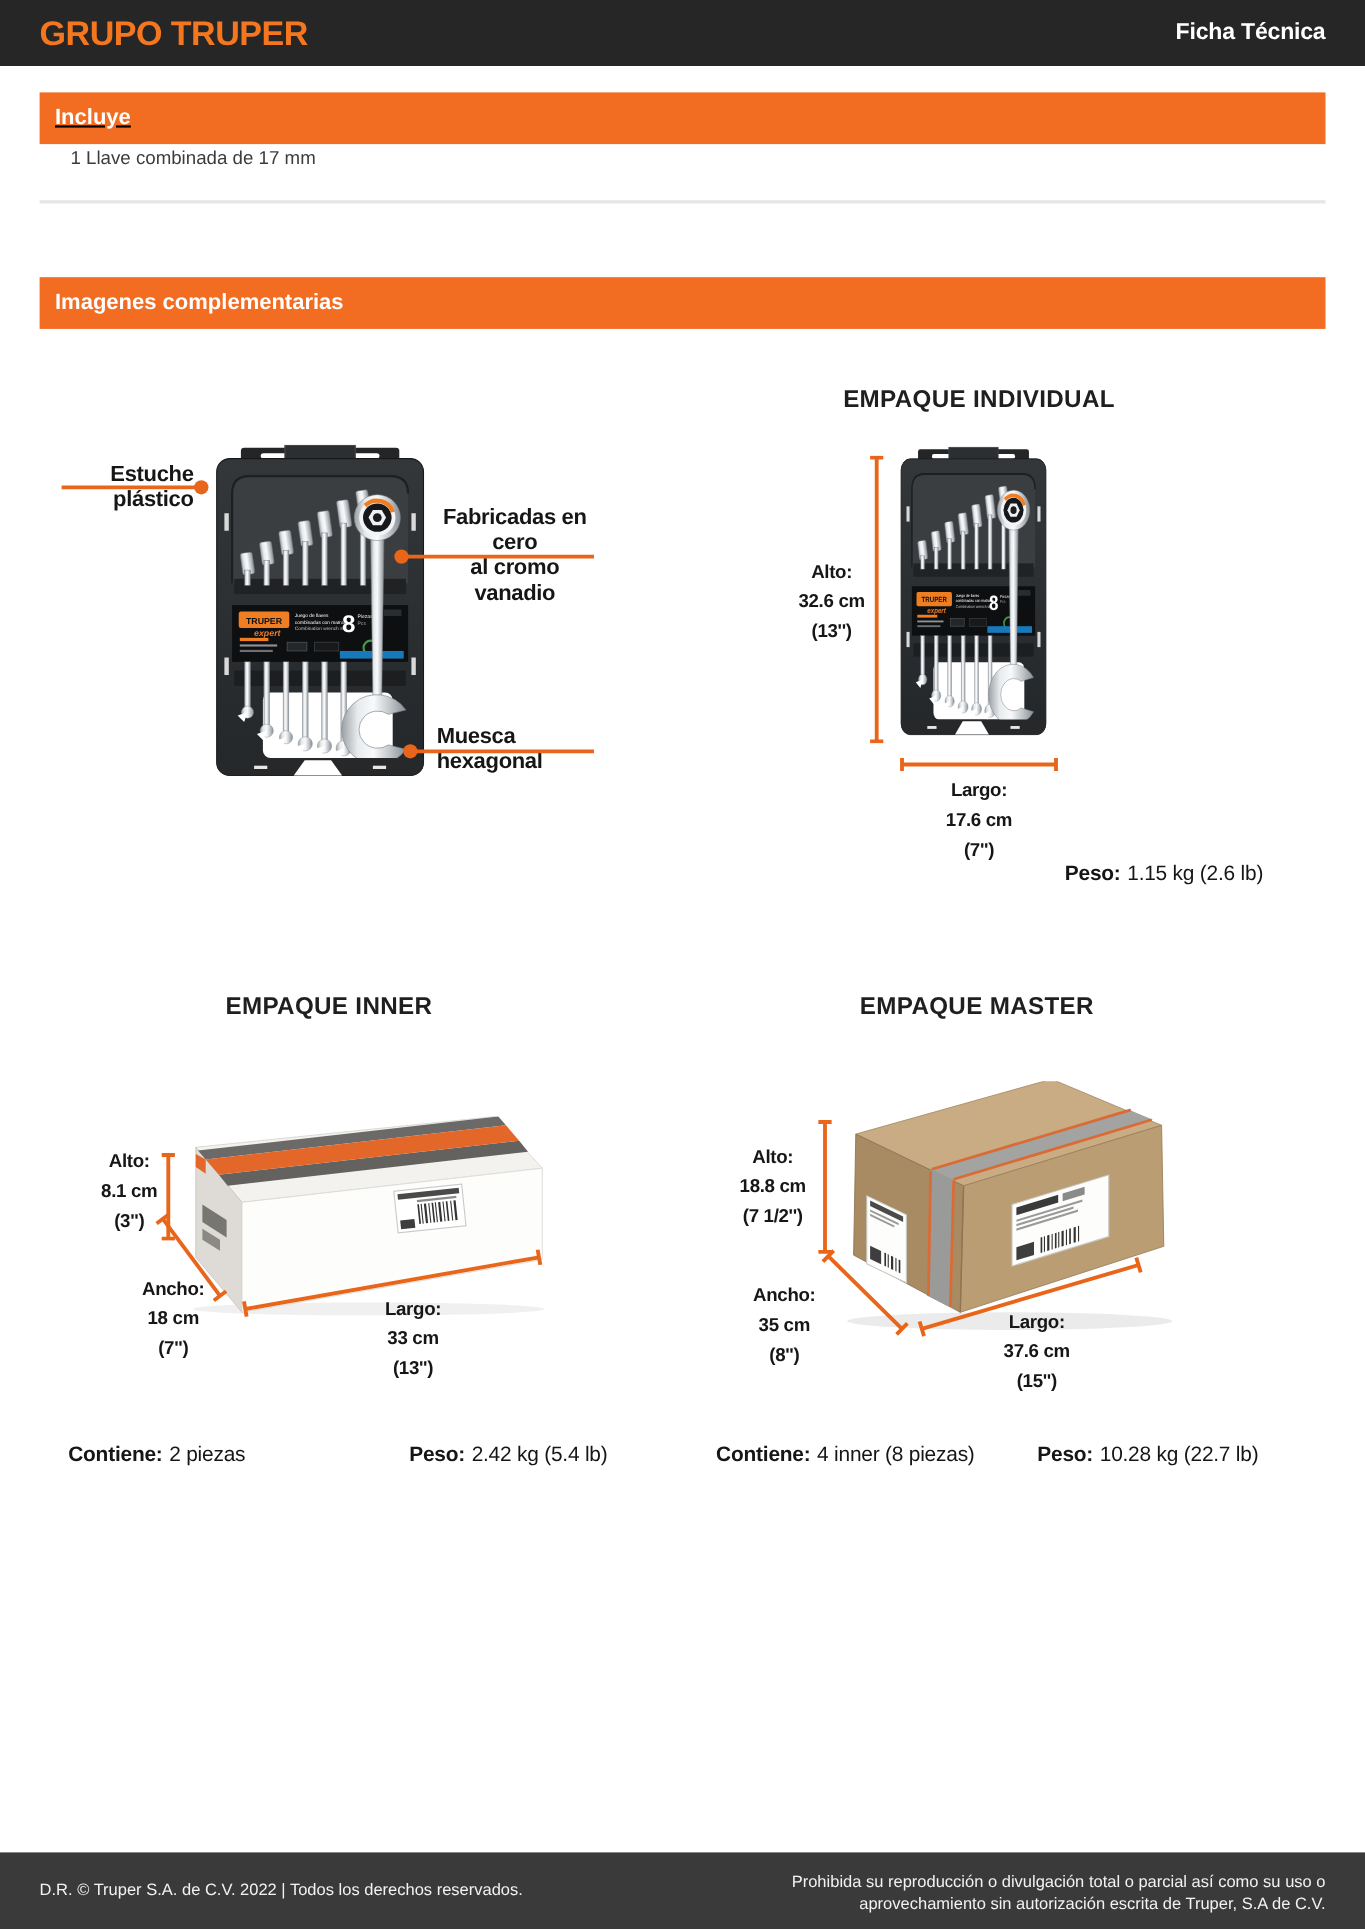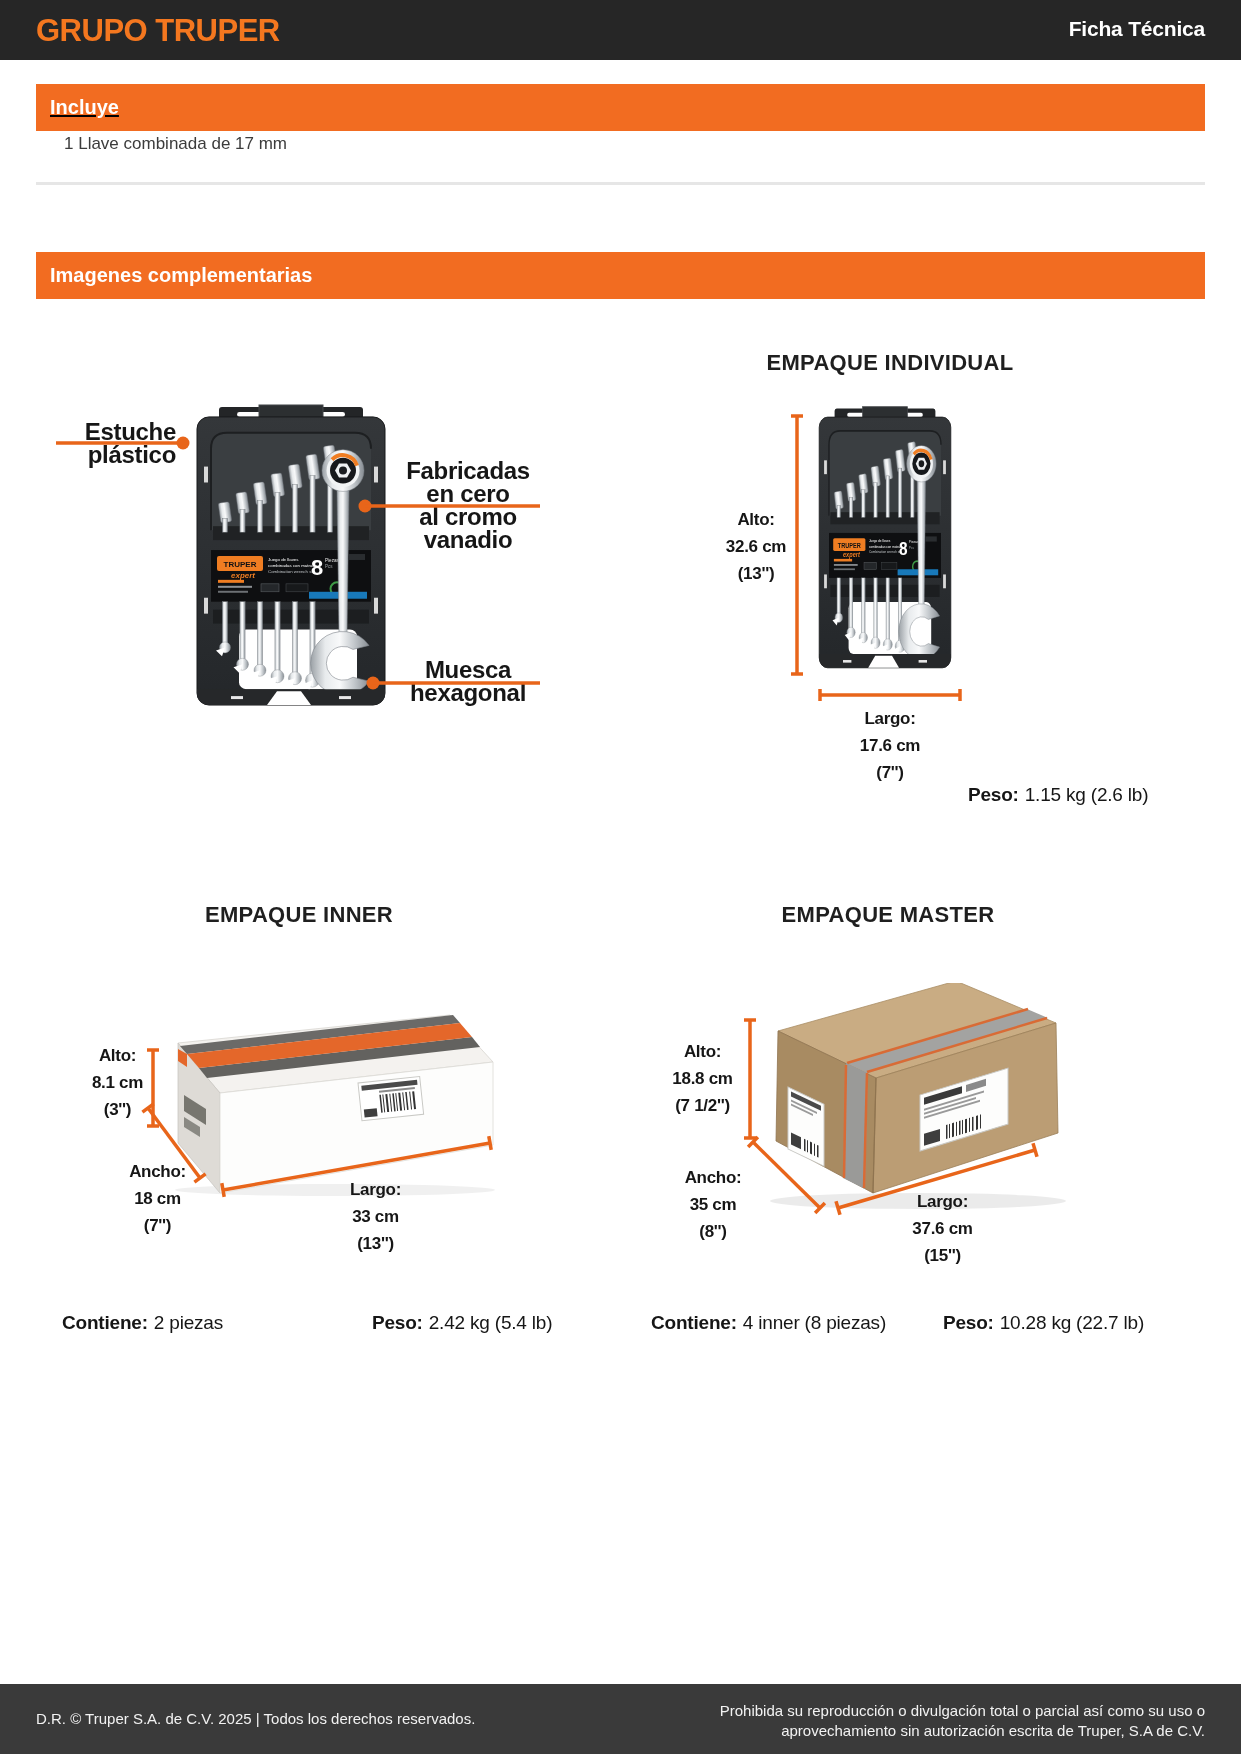--- a/index.html
+++ b/index.html
@@ -14,21 +14,21 @@
   .footer-left{left:36px;top:1710px;font-size:15px;color:#f2f2f2;}
   .footer-right{right:36px;top:1701px;font-size:15px;color:#f2f2f2;text-align:right;line-height:20px;}
   
   .bar{left:36px;width:1169px;height:47px;background:#F26C21;}
   .bar-title{color:#ffffff;font-weight:bold;font-size:20px;padding:12px 0 0 14px;}
   .incluye-item{left:64px;top:134px;font-size:17px;color:#3c3c3c;}
   .divider{left:36px;top:182px;width:1169px;height:3px;background:#e6e6e6;}
   
   .sec-title{font-size:22px;font-weight:800;color:#1f1f1f;letter-spacing:0.3px;text-align:center;}
   
-  .ann{font-size:24px;font-weight:bold;color:#161616;line-height:23px;letter-spacing:-0.3px;}
+  .ann{font-size:20px;font-weight:bold;color:#161616;line-height:23px;letter-spacing:-0.3px;}
   .dim-text{font-size:17px;font-weight:bold;color:#161616;line-height:27px;text-align:center;letter-spacing:-0.3px;white-space:nowrap;}
   .spec{font-size:19px;color:#161616;white-space:nowrap;letter-spacing:-0.2px;}
   .spec b{font-weight:bold;margin-right:6px;}
   svg{display:block;}
 </style>
 </head>
 <body>
 
 <svg width="0" height="0" style="position:absolute" aria-hidden="true">
   <defs>
@@ -193,21 +193,21 @@
 
   <div class="abs ann" style="left:397px;top:459px;width:142px;text-align:center;">
     <span>Fabricadas en cero</span><br>
     <span>al cromo vanadio</span>
   </div>
   <svg class="abs" style="left:356px;top:497px;" width="186" height="18">
     <circle cx="9" cy="9" r="6.5" fill="#E8651A"></circle>
       <line x1="9" y1="9" x2="184" y2="9" stroke="#E8651A" stroke-width="3.5"></line>
   </svg>
 
-  <div class="abs ann" style="left:397px;top:658px;width:142px;text-align:center;">Muesca hexagonal</div>
+  <div class="abs ann" style="left:397px;top:658px;width:142px;text-align:left;">Muesca hexagonal</div>
   <svg class="abs" style="left:364px;top:674px;" width="178" height="18">
     <circle cx="9" cy="9" r="6.5" fill="#E8651A"></circle>
       <line x1="9" y1="9" x2="176" y2="9" stroke="#E8651A" stroke-width="3.5"></line>
   </svg>
 
   <div class="abs sec-title" style="left:670px;top:350px;width:440px;">EMPAQUE INDIVIDUAL</div>
 
   <svg class="abs" style="left:815px;top:405px;" width="140" height="268" viewBox="0 0 200 310" preserveAspectRatio="none">
       <use href="#blister"></use>
     </svg>
@@ -401,19 +401,19 @@
   </div>
 
   <div class="abs spec" style="left:651px;top:1312px;">
     <b>Contiene:</b><span>4 inner (8 piezas)</span>
   </div>
   <div class="abs spec" style="left:943px;top:1312px;">
     <b>Peso:</b><span>10.28 kg (22.7 lb)</span>
   </div>
 
   <div class="abs footer"></div>
-  <div class="abs footer-left">D.R. © Truper S.A. de C.V. 2025 | Todos los derechos reservados.</div>
+  <div class="abs footer-left">D.R. © Truper S.A. de C.V. 2022 | Todos los derechos reservados.</div>
   <div class="abs footer-right">
     <span>Prohibida su reproducción o divulgación total o parcial así como su uso o</span><br>
     <span>aprovechamiento sin autorización escrita de Truper, S.A de C.V.</span>
   </div>
 
 </div>
 
 </body></html>

